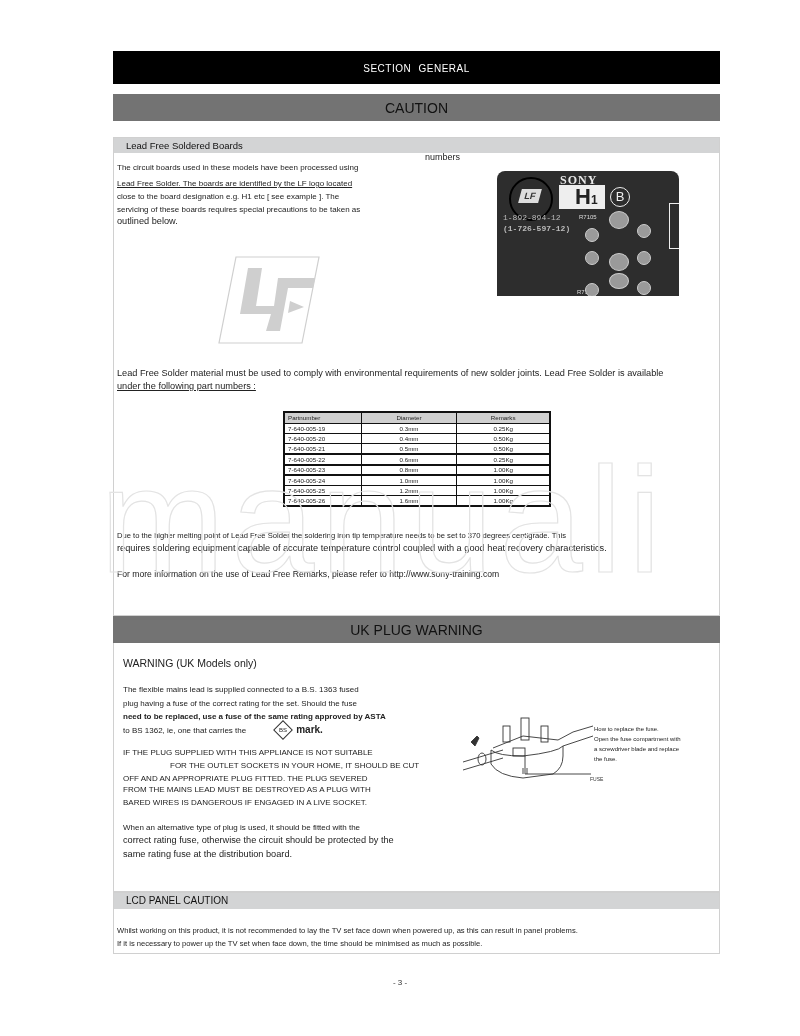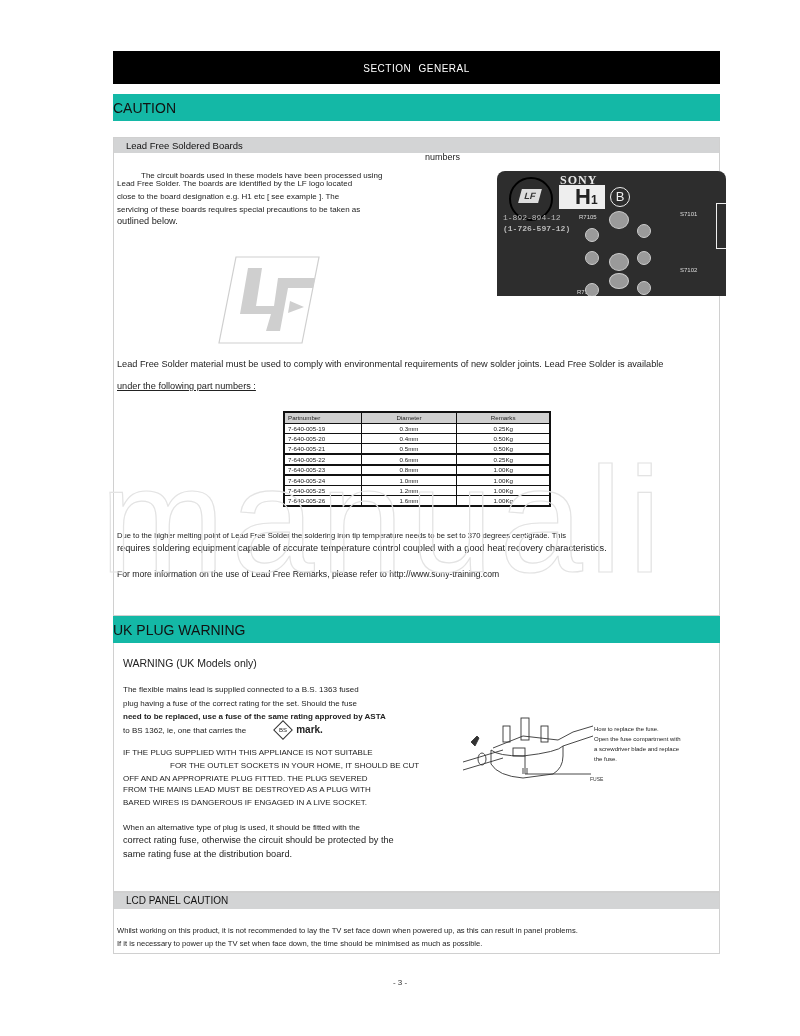--- a/index.html
+++ b/index.html
@@ -12,22 +12,22 @@
     color: transparent; -webkit-text-stroke: 1.2px #e3e3e3; letter-spacing: 6px;
     z-index: 5; pointer-events: none; white-space: nowrap;
   }
 
   .section-bar {
     position: absolute; left: 113px; top: 51px; width: 607px; height: 33px;
     background: #000; color: #fff; text-align: center; font-size: 10px;
     line-height: 35px; letter-spacing: 0.5px; word-spacing: 4px;
   }
   .gray-bar {
-    position: absolute; left: 113px; width: 607px; background: #14b8a6;
-    color: #111;
+    position: absolute; left: 113px; width: 607px; background: #737373;
+    text-align: center; color: #111;
   }
   .caution-bar { top: 94px; height: 27px; font-size: 14px; line-height: 28px; }
   .ukplug-bar { top: 616px; height: 27px; font-size: 14px; line-height: 28px; }
 
   .panel {
     position: absolute; left: 113px; width: 607px; border: 1px solid #d0d0d0;
     background: #fff;
   }
   .panel-head {
     height: 15px; background: #d3d4d5; font-size: 9.5px; line-height: 15px;
@@ -38,21 +38,21 @@
   .lcd-panel { top: 892px; height: 62px; }
   .lcd-panel .panel-head { height: 16px; line-height: 16px; font-size: 10px; }
 
   .txt { position: absolute; font-size: 8px; line-height: 13.5px; color: #222; }
   .t9 { font-size: 9.2px; }
   .t10 { font-size: 10px; }
 
   .example-label { position: absolute; left: 425px; top: 152px; font-size: 9px; color: #222; }
 
   .pcb {
-    position: absolute; left: 497px; top: 171px; width: 229px; height: 125px;
+    position: absolute; left: 497px; top: 171px; width: 182px; height: 125px;
     background: #2d2d2d; border-radius: 8px 8px 0 0; overflow: hidden;
   }
   .pcb .sony { position: absolute; left: 63px; top: 2px; color: #e8e8e8; font-family: "Liberation Serif", serif; font-weight: bold; font-size: 12px; letter-spacing: 1px; }
   .pcb .h1 { position: absolute; left: 62px; top: 14px; width: 46px; height: 24px; background: #eee; color: #222; font-weight: bold; font-size: 22px; line-height: 24px; padding-left: 16px; }
   .pcb .h1 small { font-size: 12px; }
   .pcb .b-mark { position: absolute; left: 113px; top: 16px; width: 20px; height: 20px; border: 1.5px solid #eee; border-radius: 50%; color: #eee; font-size: 13px; line-height: 17px; text-align: center; }
   .pcb .lf-circle { position: absolute; left: 12px; top: 6px; width: 44px; height: 44px; border: 2.5px solid #000; border-radius: 50%; }
   .pcb .lf-mini { position: absolute; left: 23px; top: 18px; width: 20px; height: 14px; background: #ddd; transform: skewX(-15deg); color: #333; font-size: 9px; font-weight: bold; text-align: center; line-height: 14px; }
   .pcb .code { position: absolute; left: 6px; color: #bbb; font-family: "Liberation Mono", monospace; font-size: 8px; }
   .pcb .pad { position: absolute; background: #9a9a9a; border-radius: 50%; border: 1px solid #ccc; }
@@ -94,22 +94,22 @@
 <div class="section-bar">SECTION  GENERAL</div>
 <div class="gray-bar caution-bar">CAUTION</div>
 
 <div class="panel lf-panel">
   <div class="panel-head">Lead Free Soldered Boards</div>
 </div>
 
 <div class="example-label">numbers</div>
 
 <div>
-  <div class="txt" style="left:117px;top:169px;margin-left:24px;">The circuit boards used in these models have been processed using</div>
-  <div class="txt" style="left:117px;top:177px;">Lead Free Solder. The boards are identified by the LF logo located</div>
+  <div class="txt" style="left:117px;top:161px;">The circuit boards used in these models have been processed using</div>
+  <div class="txt" style="left:117px;top:177px;text-decoration:underline;">Lead Free Solder. The boards are identified by the LF logo located</div>
   <div class="txt" style="left:117px;top:190px;">close to the board designation e.g. H1 etc [ see example ]. The</div>
   <div class="txt" style="left:117px;top:203px;">servicing of these boards requires special precautions to be taken as</div>
   <div class="txt t9" style="left:117px;top:215px;">outlined below.</div>
 </div>
 
 <div class="pcb">
   <div class="sony">SONY</div>
   <div class="h1"><span>H</span><small>1</small></div>
   <div class="b-mark">B</div>
   <div class="lf-mini">LF</div>
@@ -132,21 +132,21 @@
   <div class="tab"></div>
 </div>
 
 <svg class="lf-logo" viewBox="0 0 102 88">
   <polygon points="18,1 101,1 84,87 1,87" fill="#fff" stroke="#cfcfcf" stroke-width="1.2"></polygon>
   <polygon points="30,12 44,12 38,50 56,50 60,22 97,22 95,32 70,32 62,75 48,75 53,58 22,58" fill="#cfcfcf"></polygon>
   <polygon points="72,45 86,51 70,57" fill="#cfcfcf"></polygon>
 </svg>
 
 <div>
-  <div class="txt t9" style="left:117px;top:358px;">Lead Free Solder material must be used to comply with environmental requirements of new solder joints. Lead Free Solder is available</div>
+  <div class="txt t9" style="left:117px;top:367px;">Lead Free Solder material must be used to comply with environmental requirements of new solder joints. Lead Free Solder is available</div>
   <div class="txt t9" style="left:117px;top:380px;text-decoration:underline;">under the following part numbers :</div>
 </div>
 
 <table class="parts">
   <thead>
     <tr>
       <th>Partnumber</th>
       <th>Diameter</th>
       <th>Remarks</th>
     </tr>

